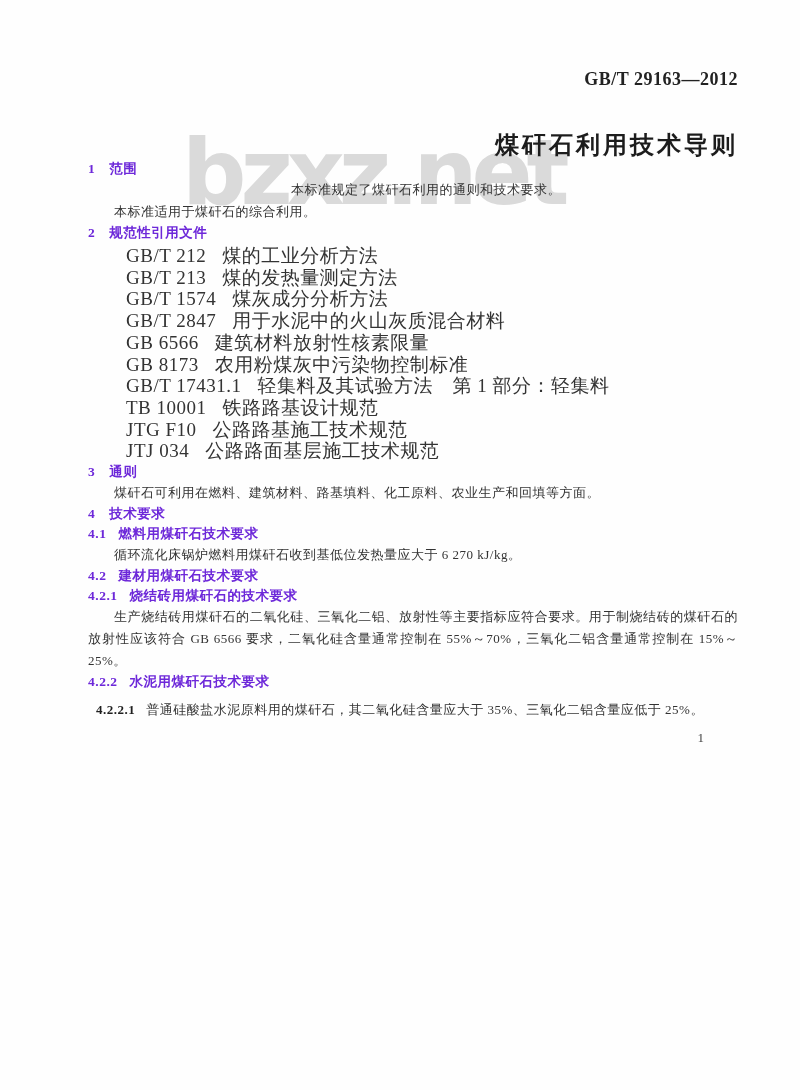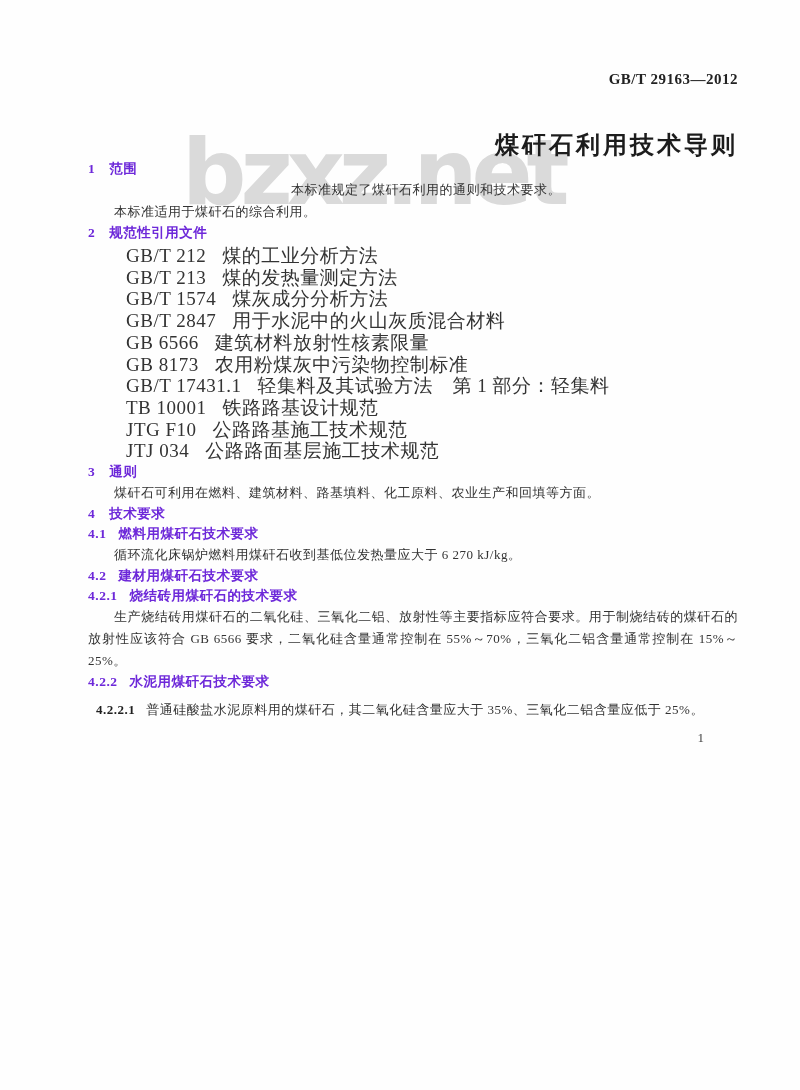--- a/index.html
+++ b/index.html
@@ -26,21 +26,21 @@
     white-space: nowrap;
   }
   .content {
     position: relative;
     z-index: 1;
     padding: 70px 62px 0 88px; 
   }
   .doc-num {
     text-align: right;
     font-weight: bold;
-    font-size: 15px;
+    font-size: 18px;
     line-height: 19px;
     letter-spacing: 0.5px;
     color: #222222;
   }
   .title {
     margin: 42px 0 0 0;
     text-align: right;
     font-size: 24px;
     line-height: 28px;
     font-weight: bold;

